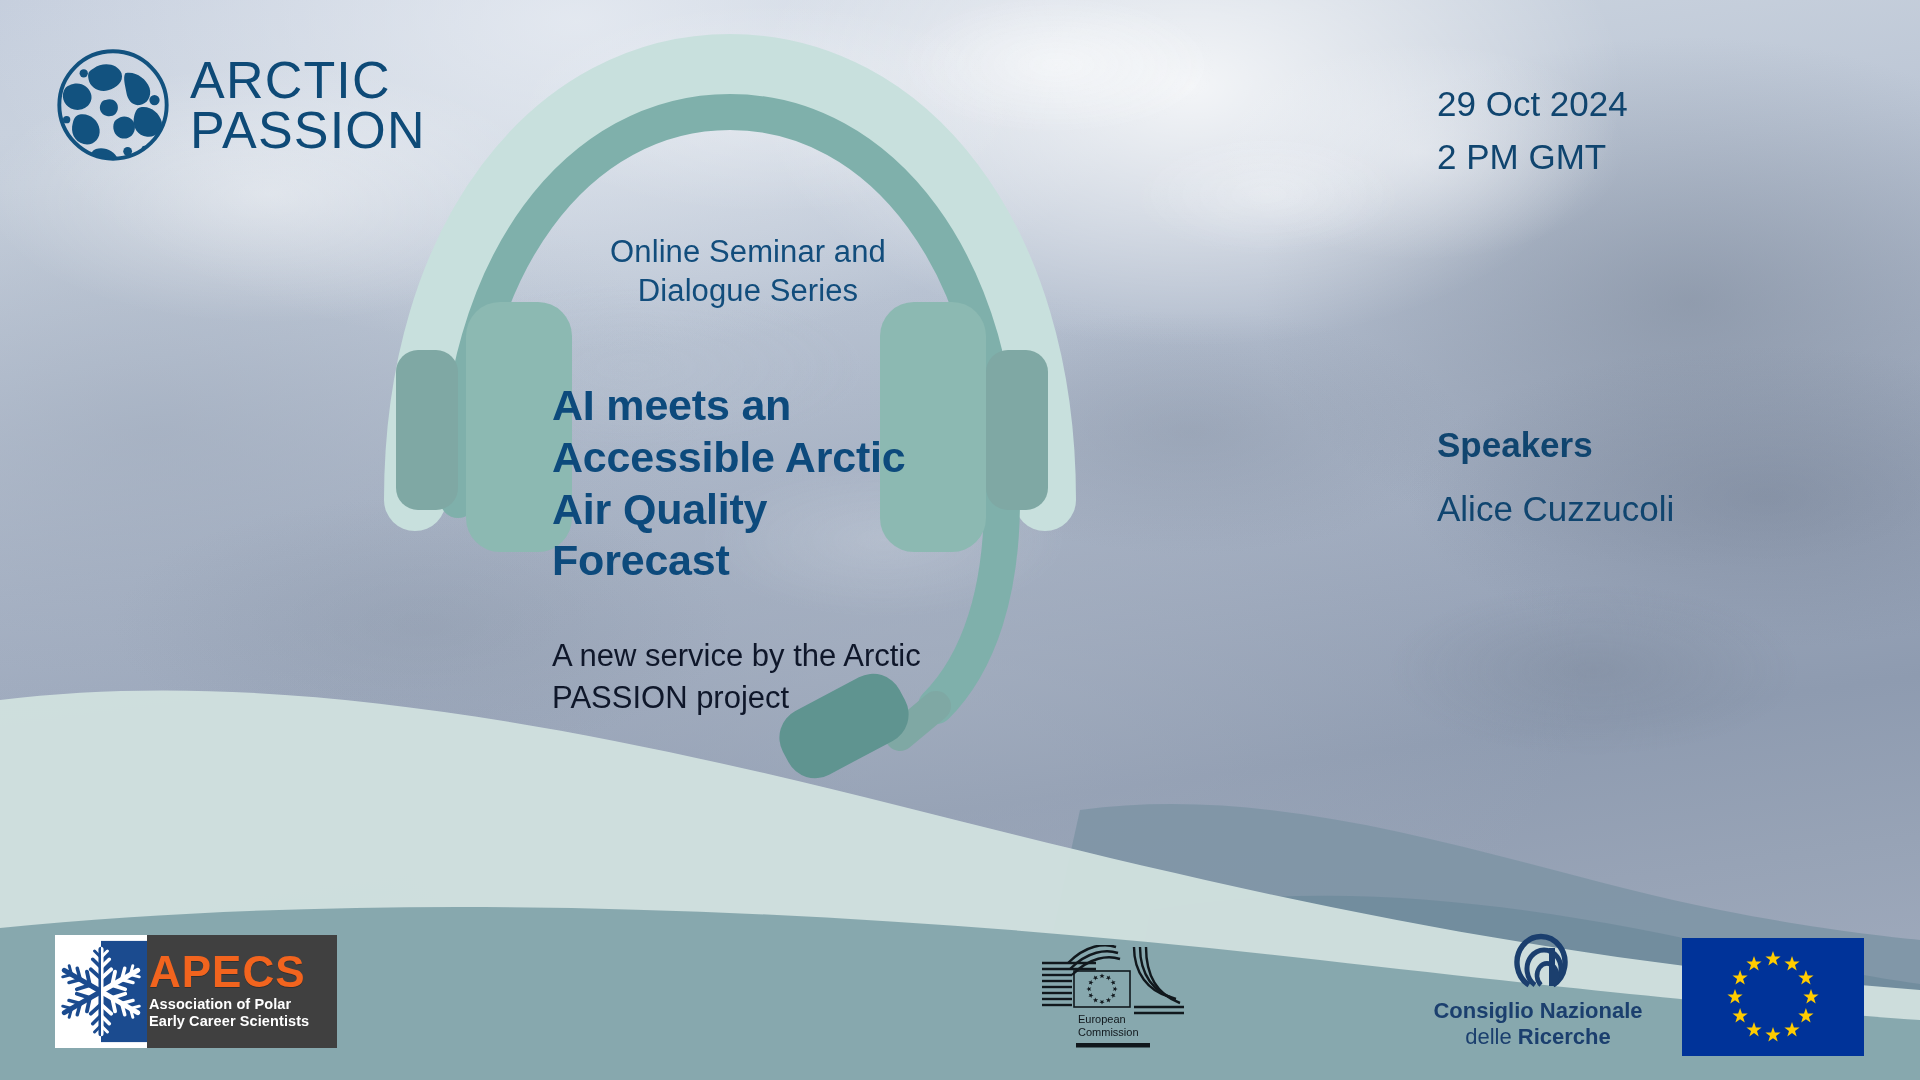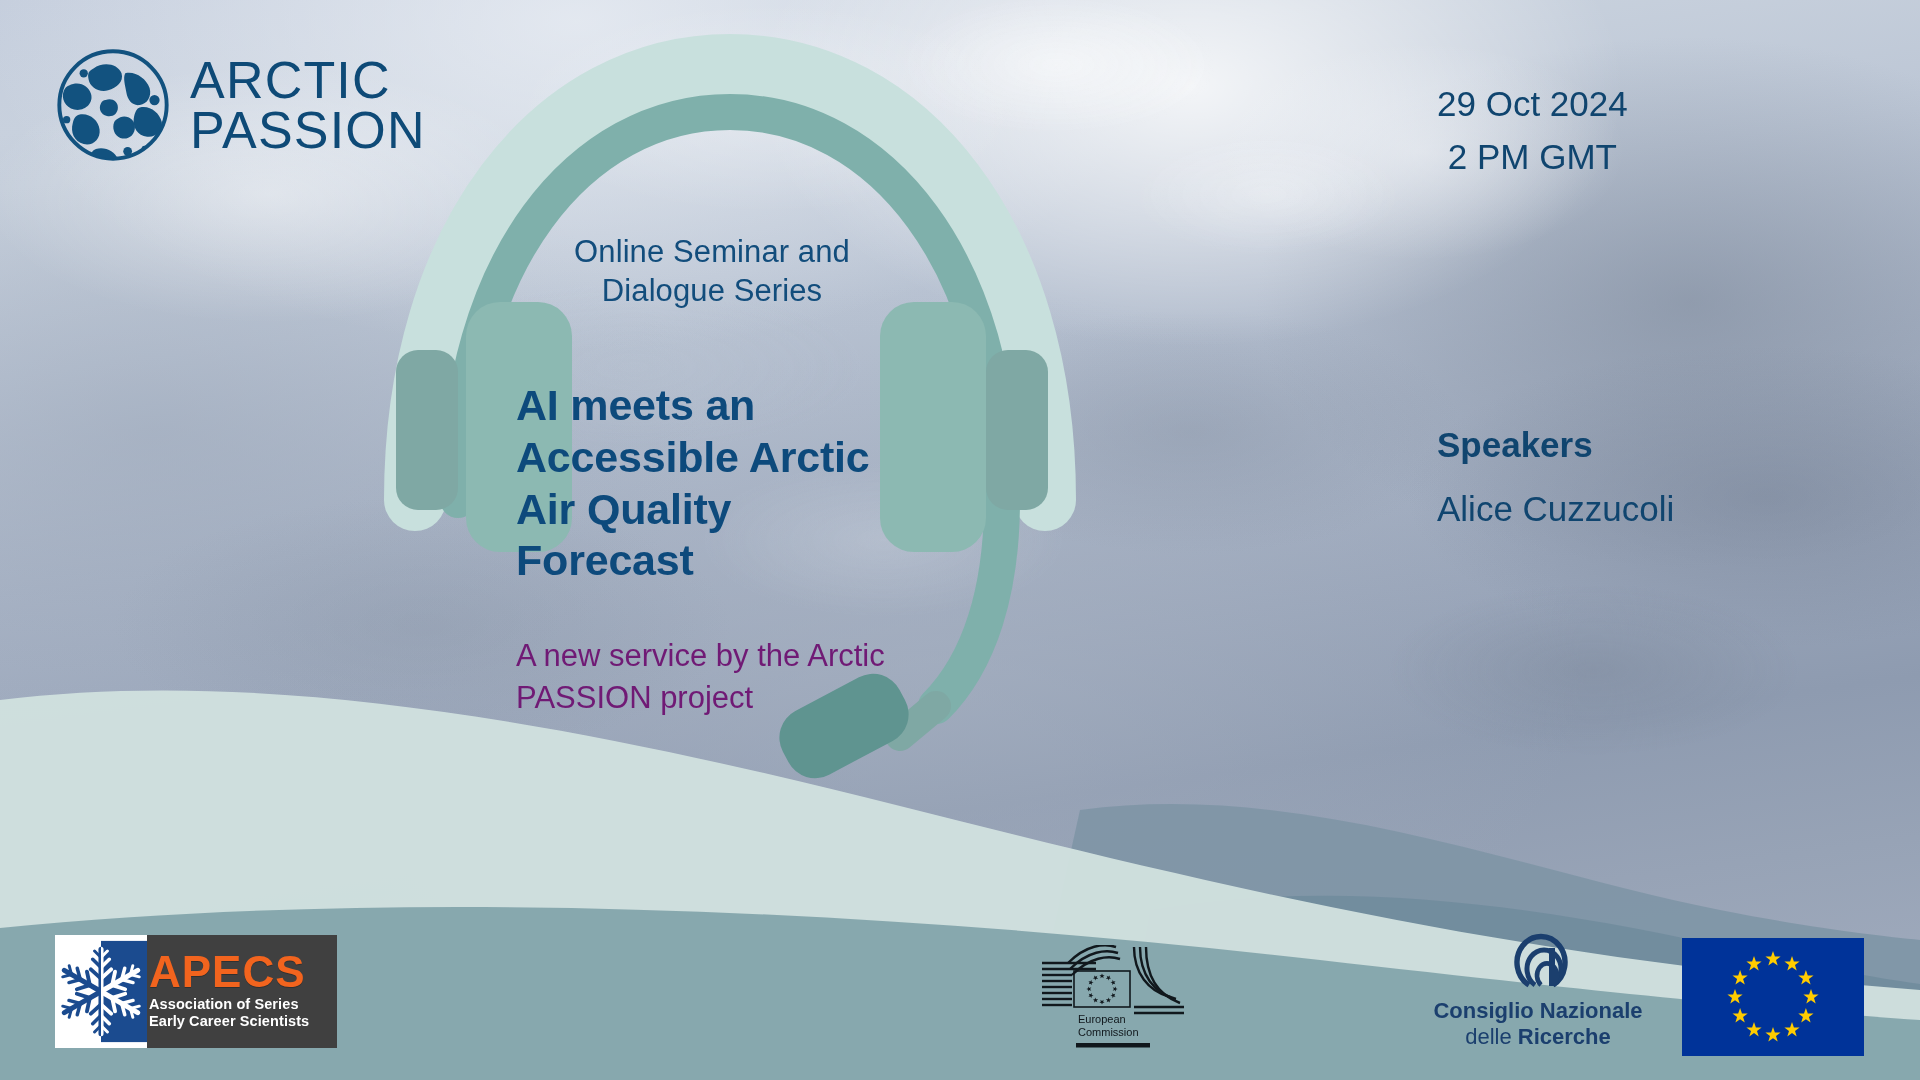--- a/index.html
+++ b/index.html
@@ -59,37 +59,37 @@
   .ap-word { display:flex; flex-direction:column; line-height:0.97; }
   .ap-word span {
     font-size:52px; letter-spacing:1.2px; color:#0e4a77;
     font-weight:400; font-family:"Liberation Sans", sans-serif;
   }
 
   
   .headset { position:absolute; left:380px; top:30px; width:700px; height:810px; }
 
   
-  .center-col { position:absolute; left:516px; top:232px; width:392px; }
+  .center-col { position:absolute; left:552px; top:232px; width:392px; }
   .kicker {
     text-align:center; color:#124d7c; font-size:31px; line-height:1.28;
     font-weight:400; letter-spacing:.1px;
   }
   .kicker div + div { margin-top:-1px; }
   .title {
     margin-top:70px; color:#0d4a7c; font-weight:700; font-size:43px;
     line-height:1.20; letter-spacing:-0.2px;
   }
   .subtitle {
-    margin-top:48px; color:#701a75; font-size:31px; line-height:1.35;
+    margin-top:48px; color:#0f172a; font-size:31px; line-height:1.35;
     font-weight:400;
   }
 
   
-  .when { position:absolute; left:1437px; top:78px; color:#10456f; font-size:35px; line-height:1.50; font-weight:400;text-align:center; }
+  .when { position:absolute; left:1437px; top:78px; color:#10456f; font-size:35px; line-height:1.50; font-weight:400; }
   .speakers { position:absolute; left:1437px; top:425px; color:#10456f; }
   .speakers .sp-head { font-size:35px; font-weight:700; margin-bottom:16px; }
   .speakers .sp-name { font-size:35px; font-weight:400; line-height:1.60; }
 
   
   .apecs {
     position:absolute; left:55px; top:935px; width:282px; height:113px;
     background:#404040; display:flex; align-items:stretch;
   }
   .apecs-flake { width:92px; background:#ffffff; position:relative; flex:0 0 auto; }
@@ -242,21 +242,21 @@
           <use href="#flakeArm" transform="translate(50,55) rotate(120)"></use>
           <use href="#flakeArm" transform="translate(50,55) rotate(180)"></use>
           <use href="#flakeArm" transform="translate(50,55) rotate(240)"></use>
           <use href="#flakeArm" transform="translate(50,55) rotate(300)"></use>
         </g>
       </svg>
     </div>
     <div class="apecs-txt">
       <div class="apecs-main">APECS</div>
       <div class="apecs-sub">
-        <div>Association of Series</div>
+        <div>Association of Polar</div>
         <div>Early Career Scientists</div>
       </div>
     </div>
   </div>
 
   <svg class="ec-logo" viewBox="0 0 160 108">
     <g stroke="#11181d" stroke-width="2.4" fill="none">
 
       <line x1="4" y1="18" x2="58" y2="18"></line>
       <line x1="4" y1="24" x2="58" y2="24"></line>

